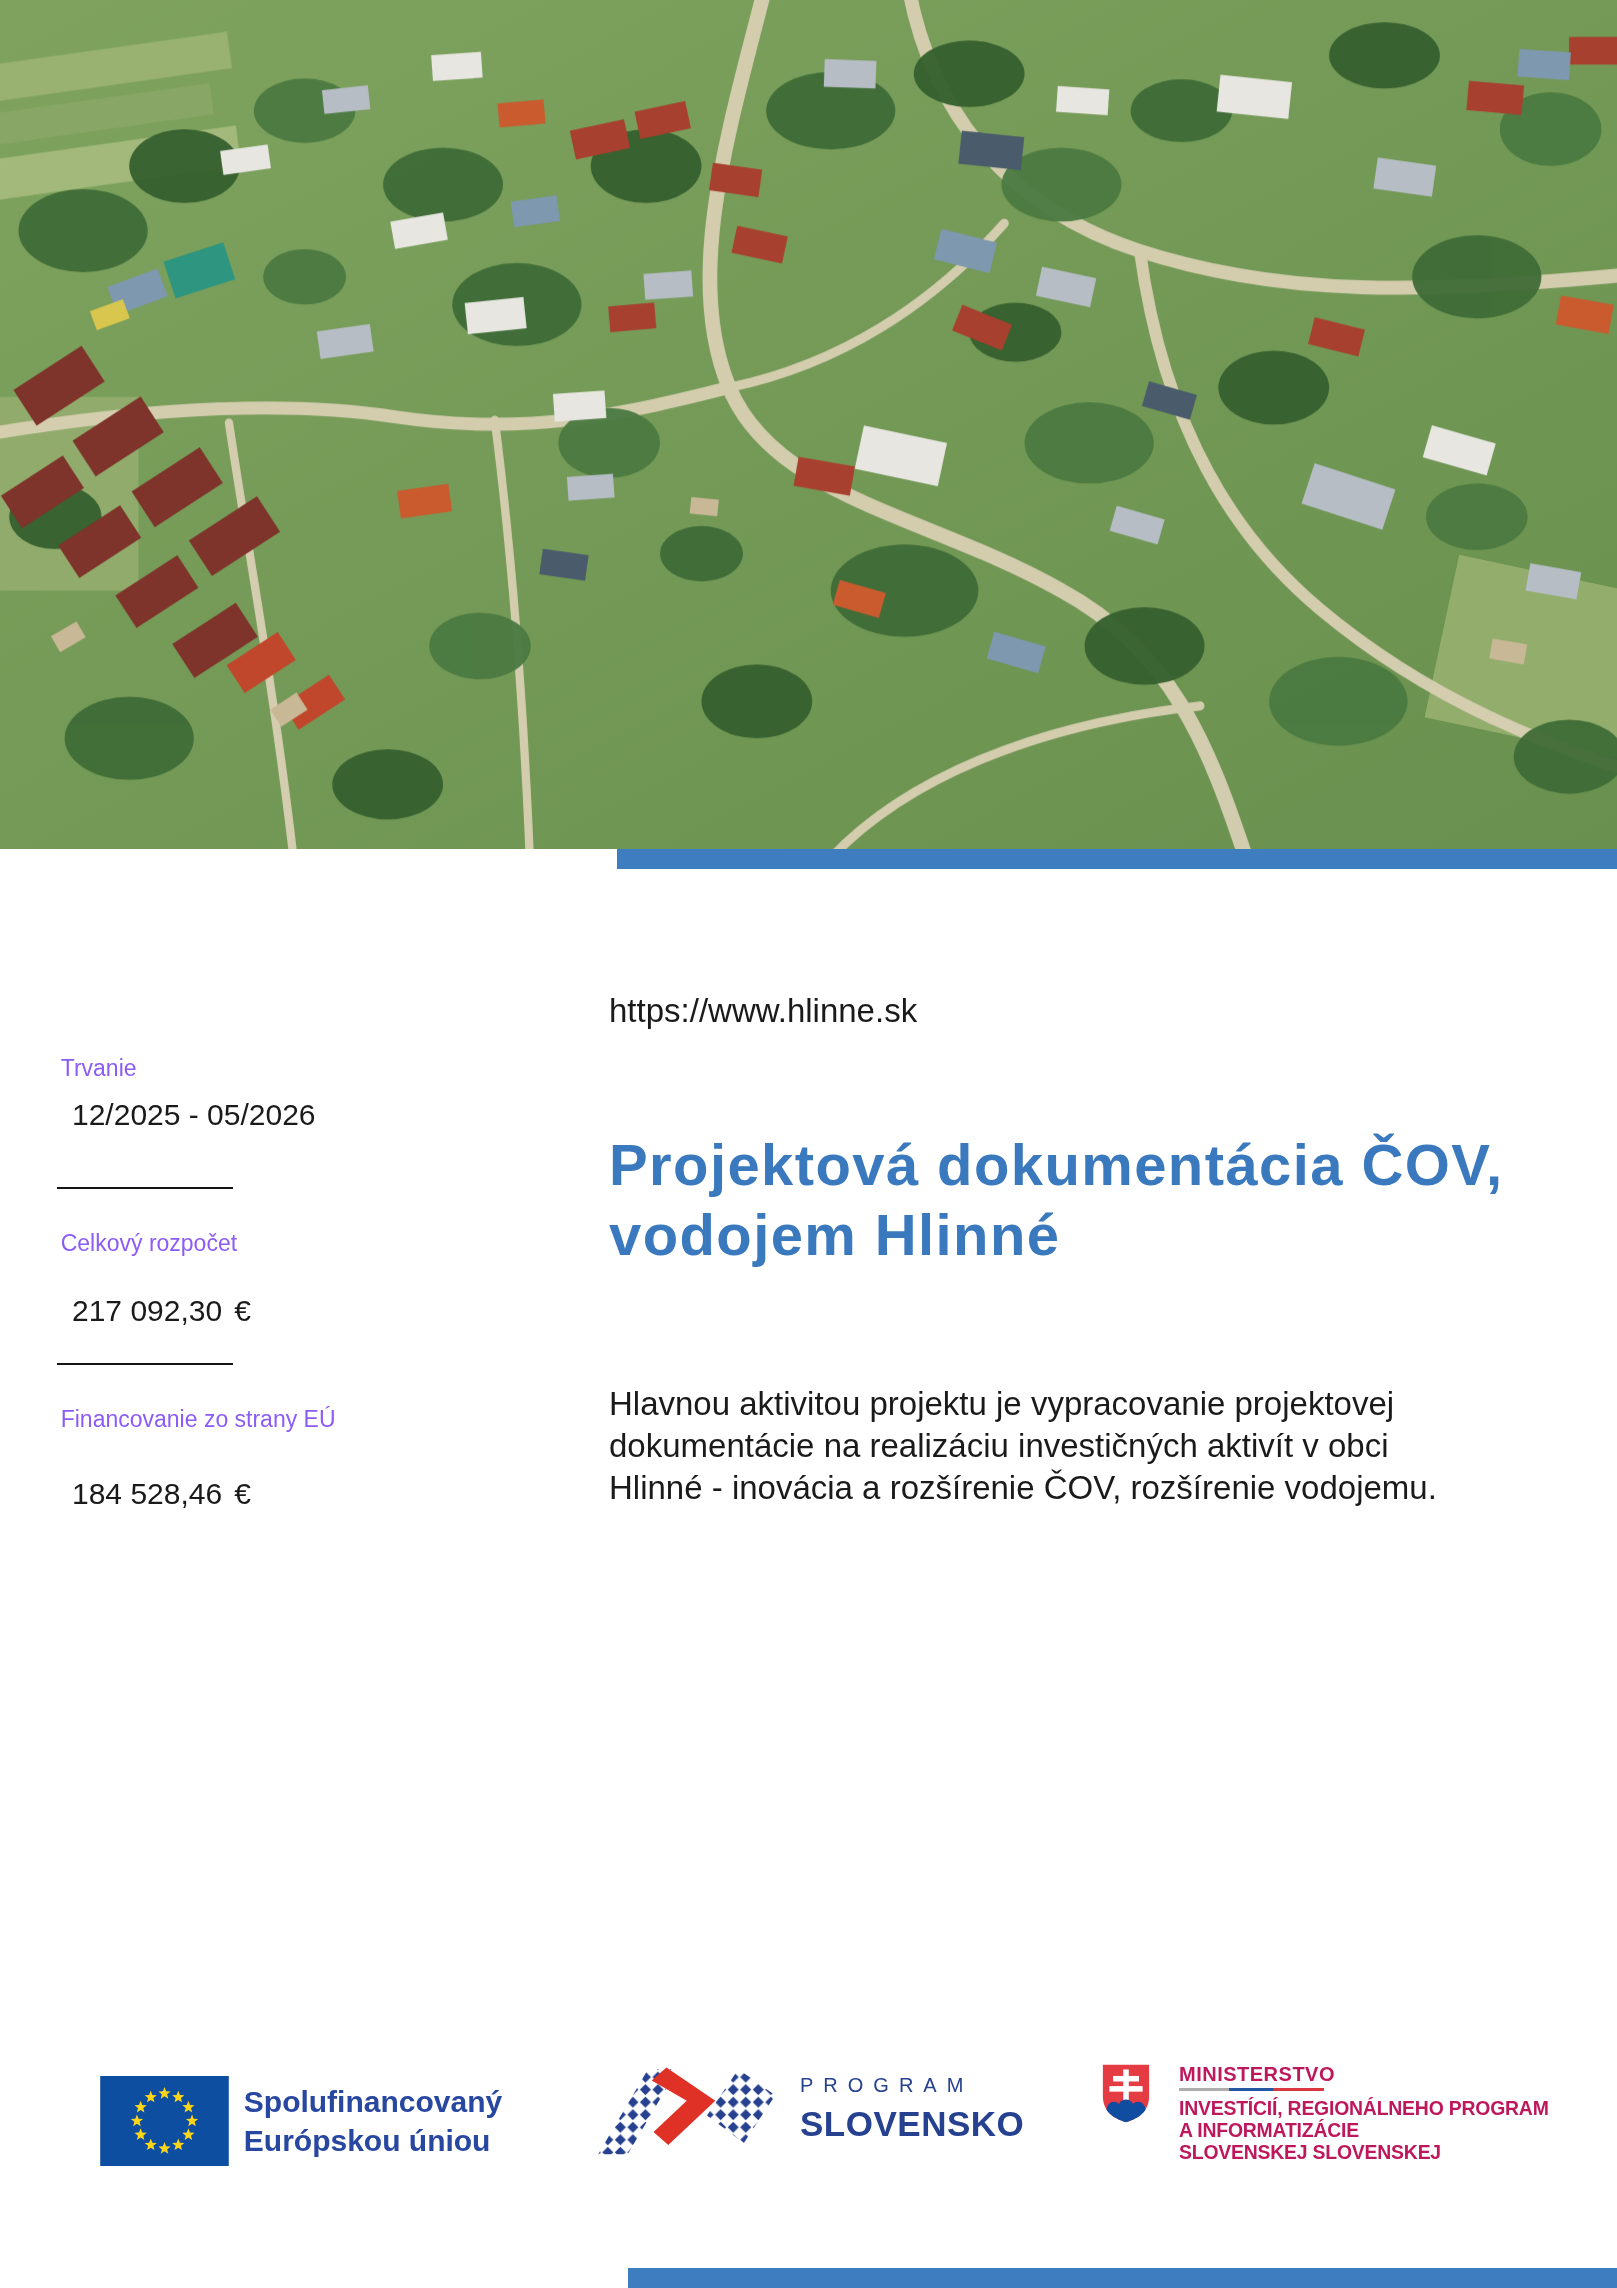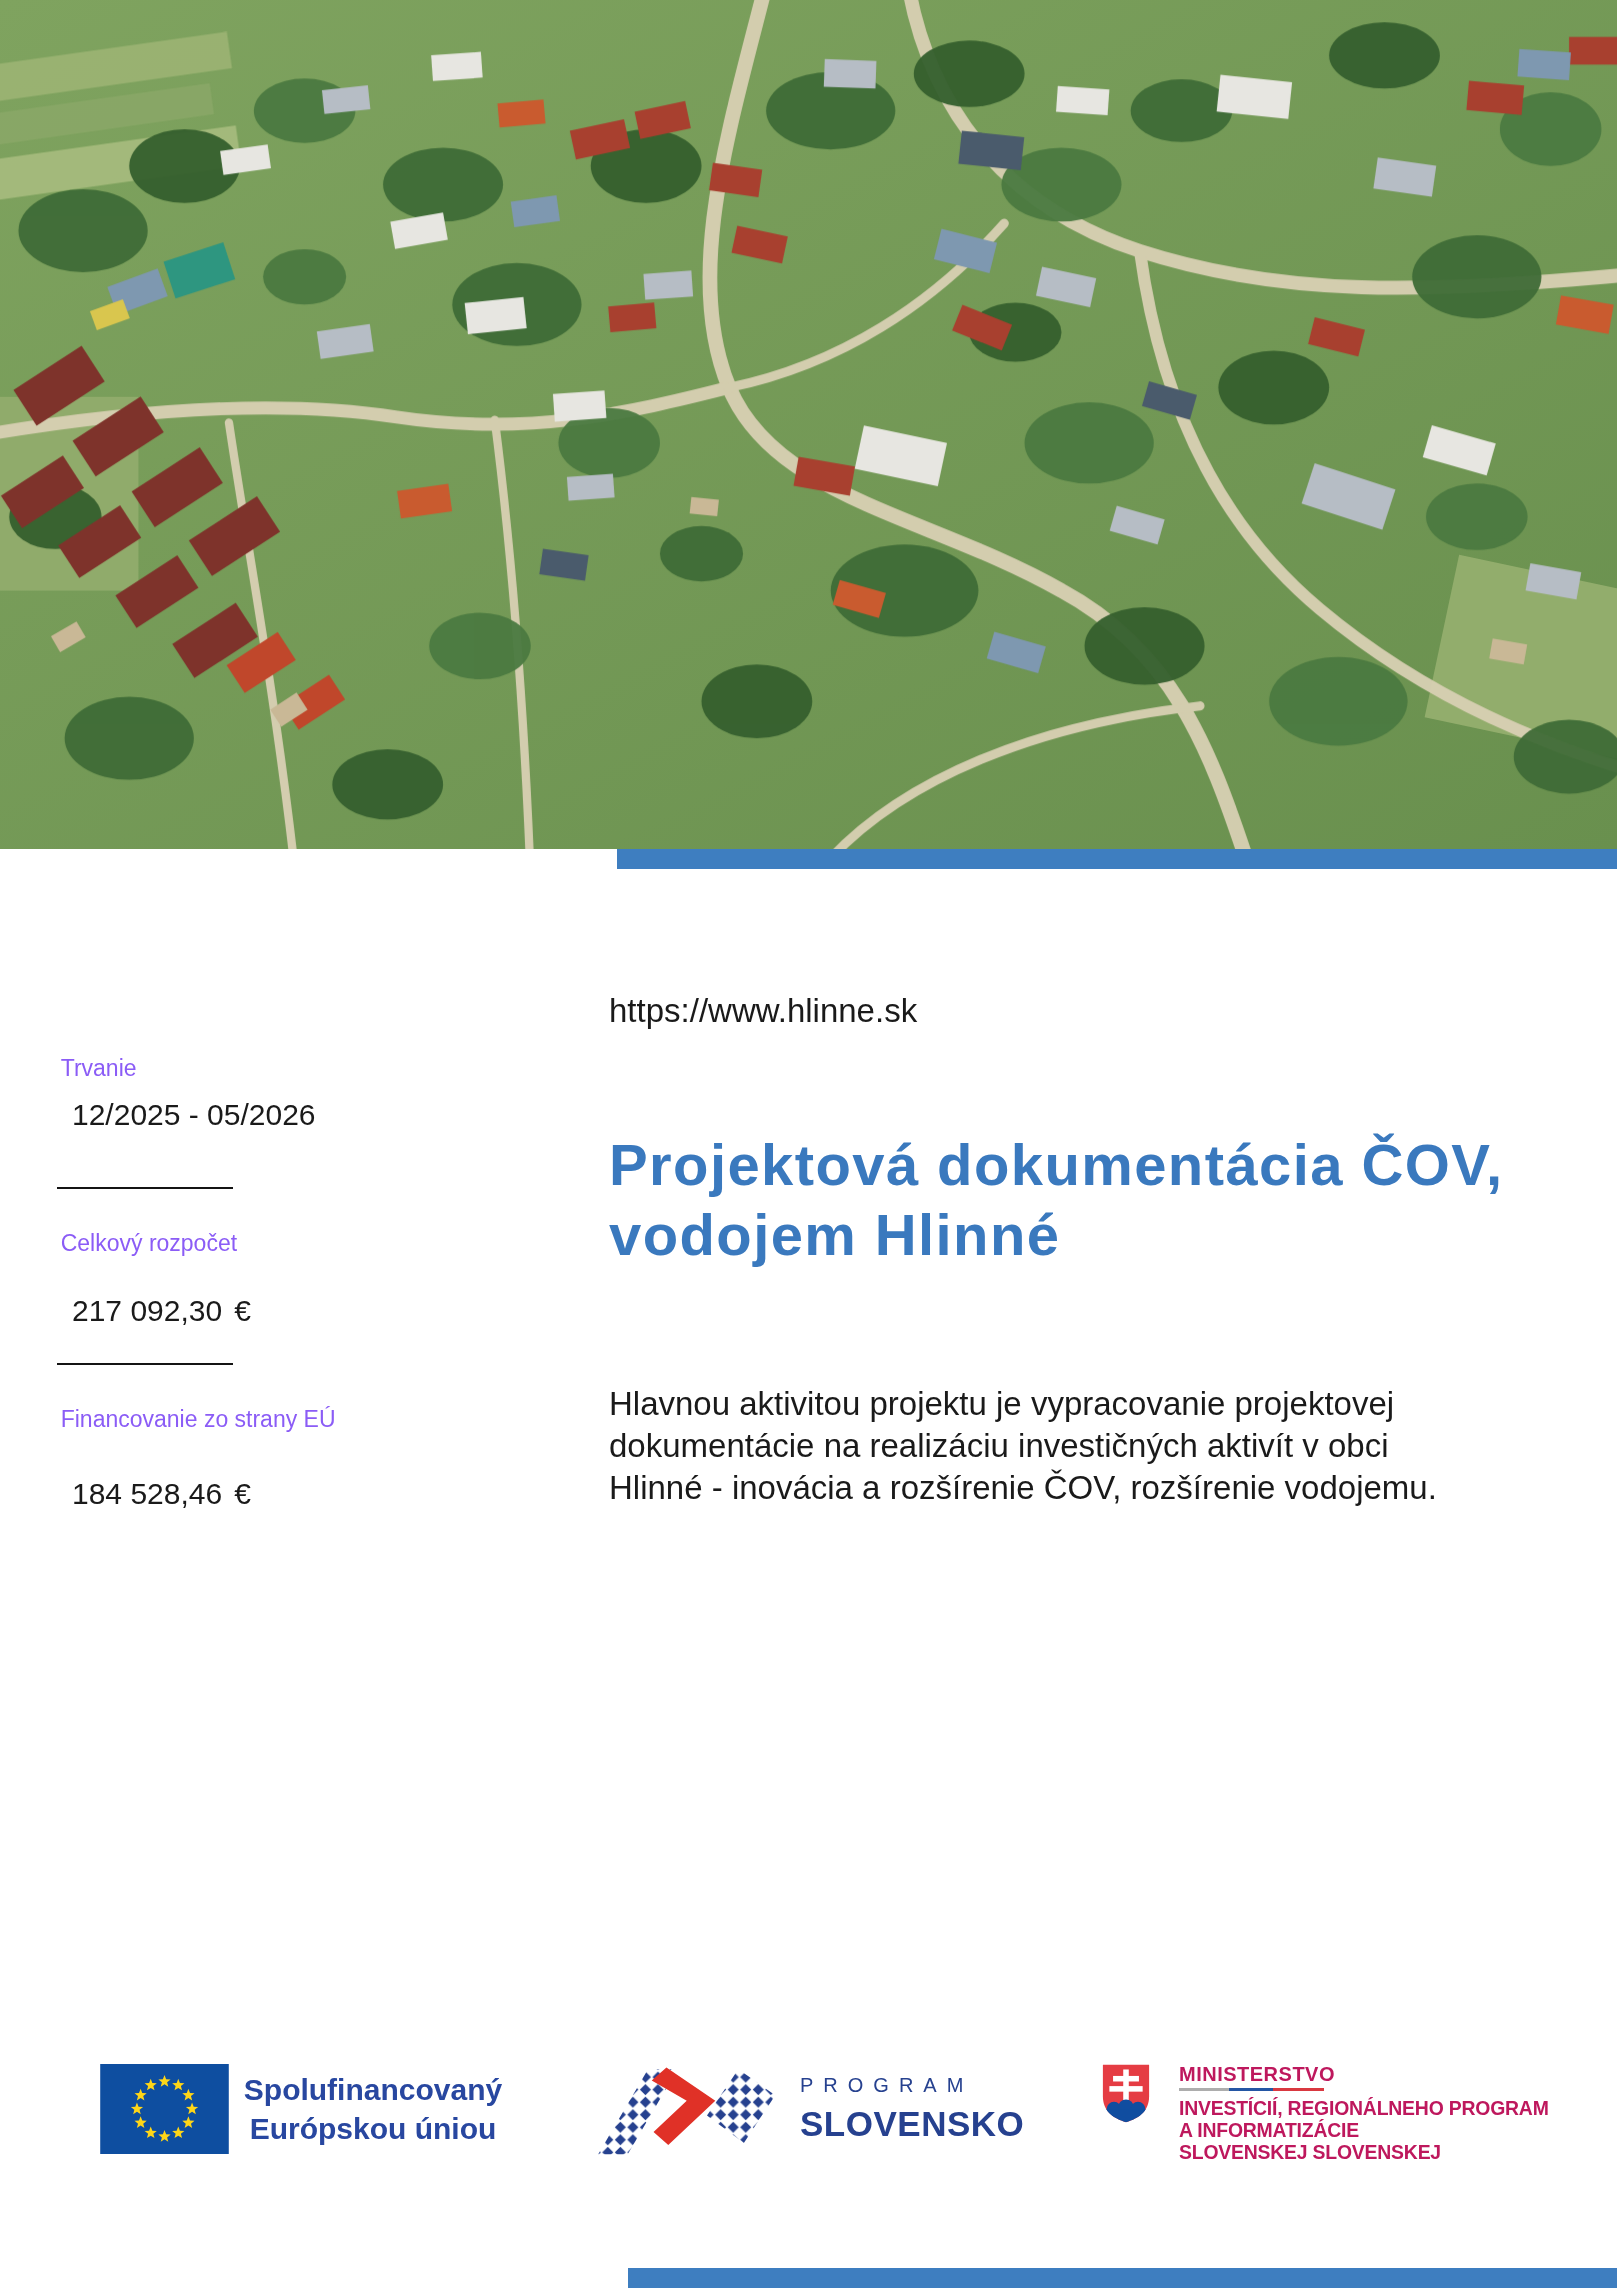--- a/index.html
+++ b/index.html
@@ -32,21 +32,21 @@
   .main{position:absolute;left:609px;top:991px;width:969px;}
   .url{font-size:33px;line-height:39px;color:#1a1a1a;display:inline-block;text-decoration:none;}
   .title{margin:100px 0 0 0;font-size:58px;line-height:70px;font-weight:700;
          letter-spacing:1.4px;color:#3A79BE;white-space:pre-line;}
   .description{margin:113px 0 0 0;font-size:33px;line-height:42px;white-space:pre-line;}
 
   
   .footer{position:absolute;left:0;top:2058px;width:1618px;height:106px;}
   .logo{position:absolute;display:flex;align-items:center;}
 
-  .eu-logo{left:100px;top:0;height:102px;text-align:center;}
+  .eu-logo{left:100px;top:12px;height:102px;}
   .eu-flag{width:129px;height:90px;flex:0 0 auto;}
   .eu-text{margin-left:14.8px;font-size:30px;font-weight:bold;line-height:39px;color:#2847A0;white-space:nowrap;}
 
   .ps-logo{left:589px;top:0;height:102px;}
   .ps-mosaic{width:189px;height:102px;flex:0 0 auto;}
   .ps-text{margin-left:22px;color:#26418F;white-space:nowrap;}
   .ps-line1{font-size:20px;font-weight:500;letter-spacing:10px;margin-bottom:7.4px;}
   .ps-line2{font-size:35px;font-weight:bold;letter-spacing:0.5px;text-align:center;}
 
   .min-logo{left:1101px;top:4.6px;height:92px;align-items:flex-start;}

